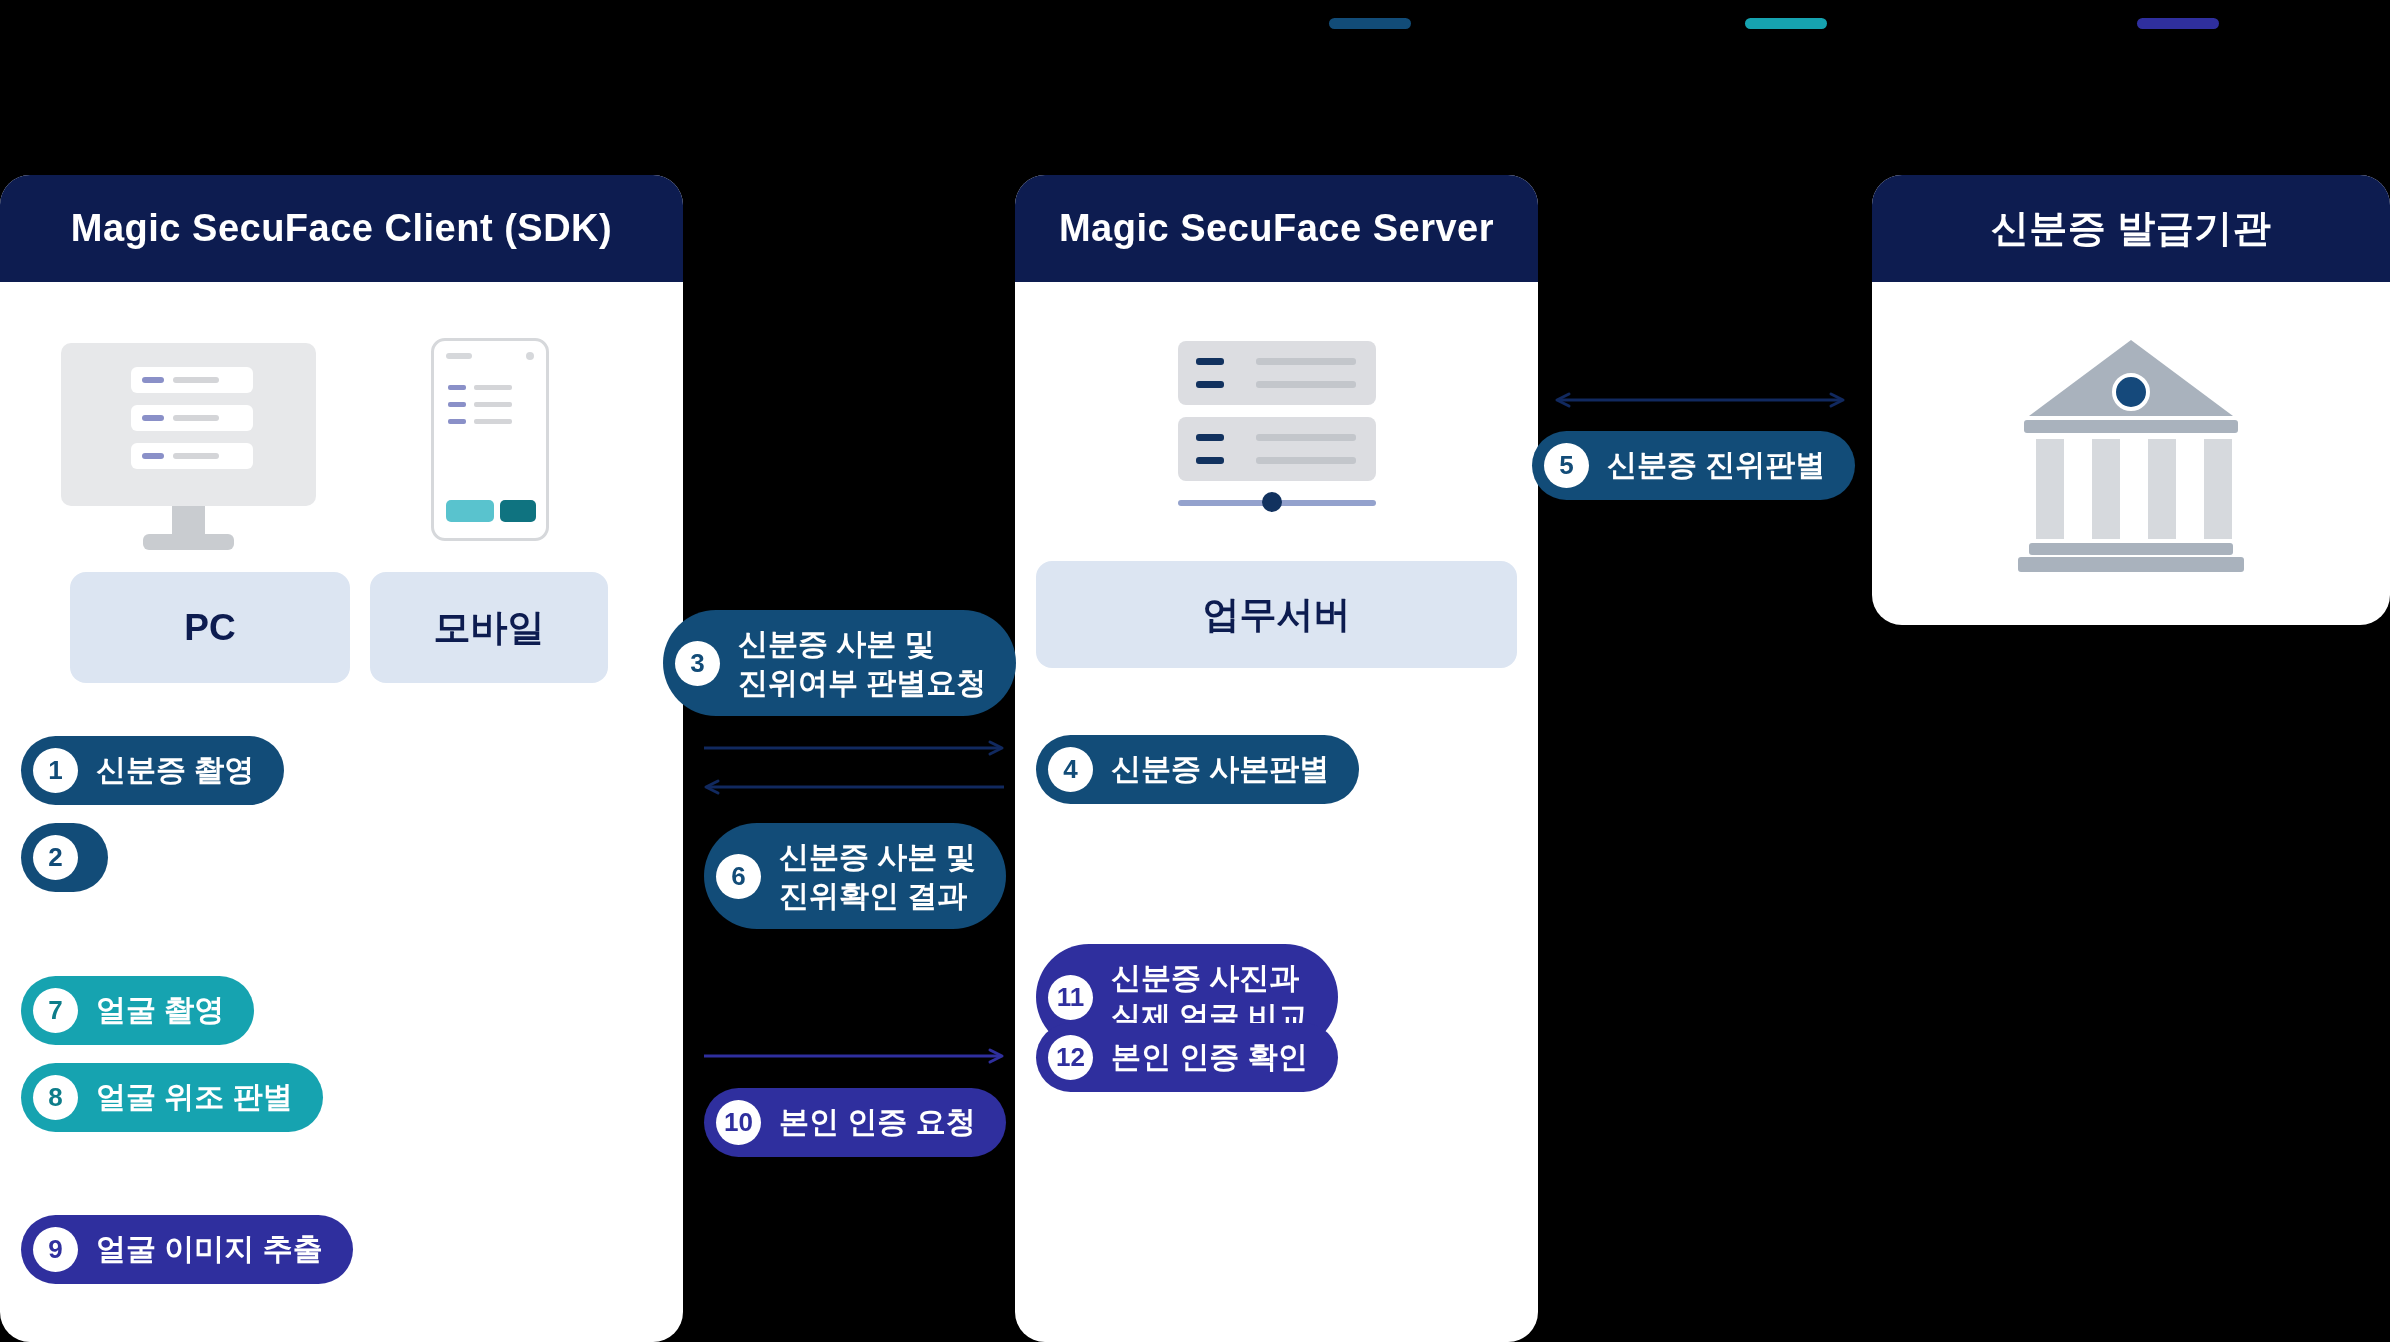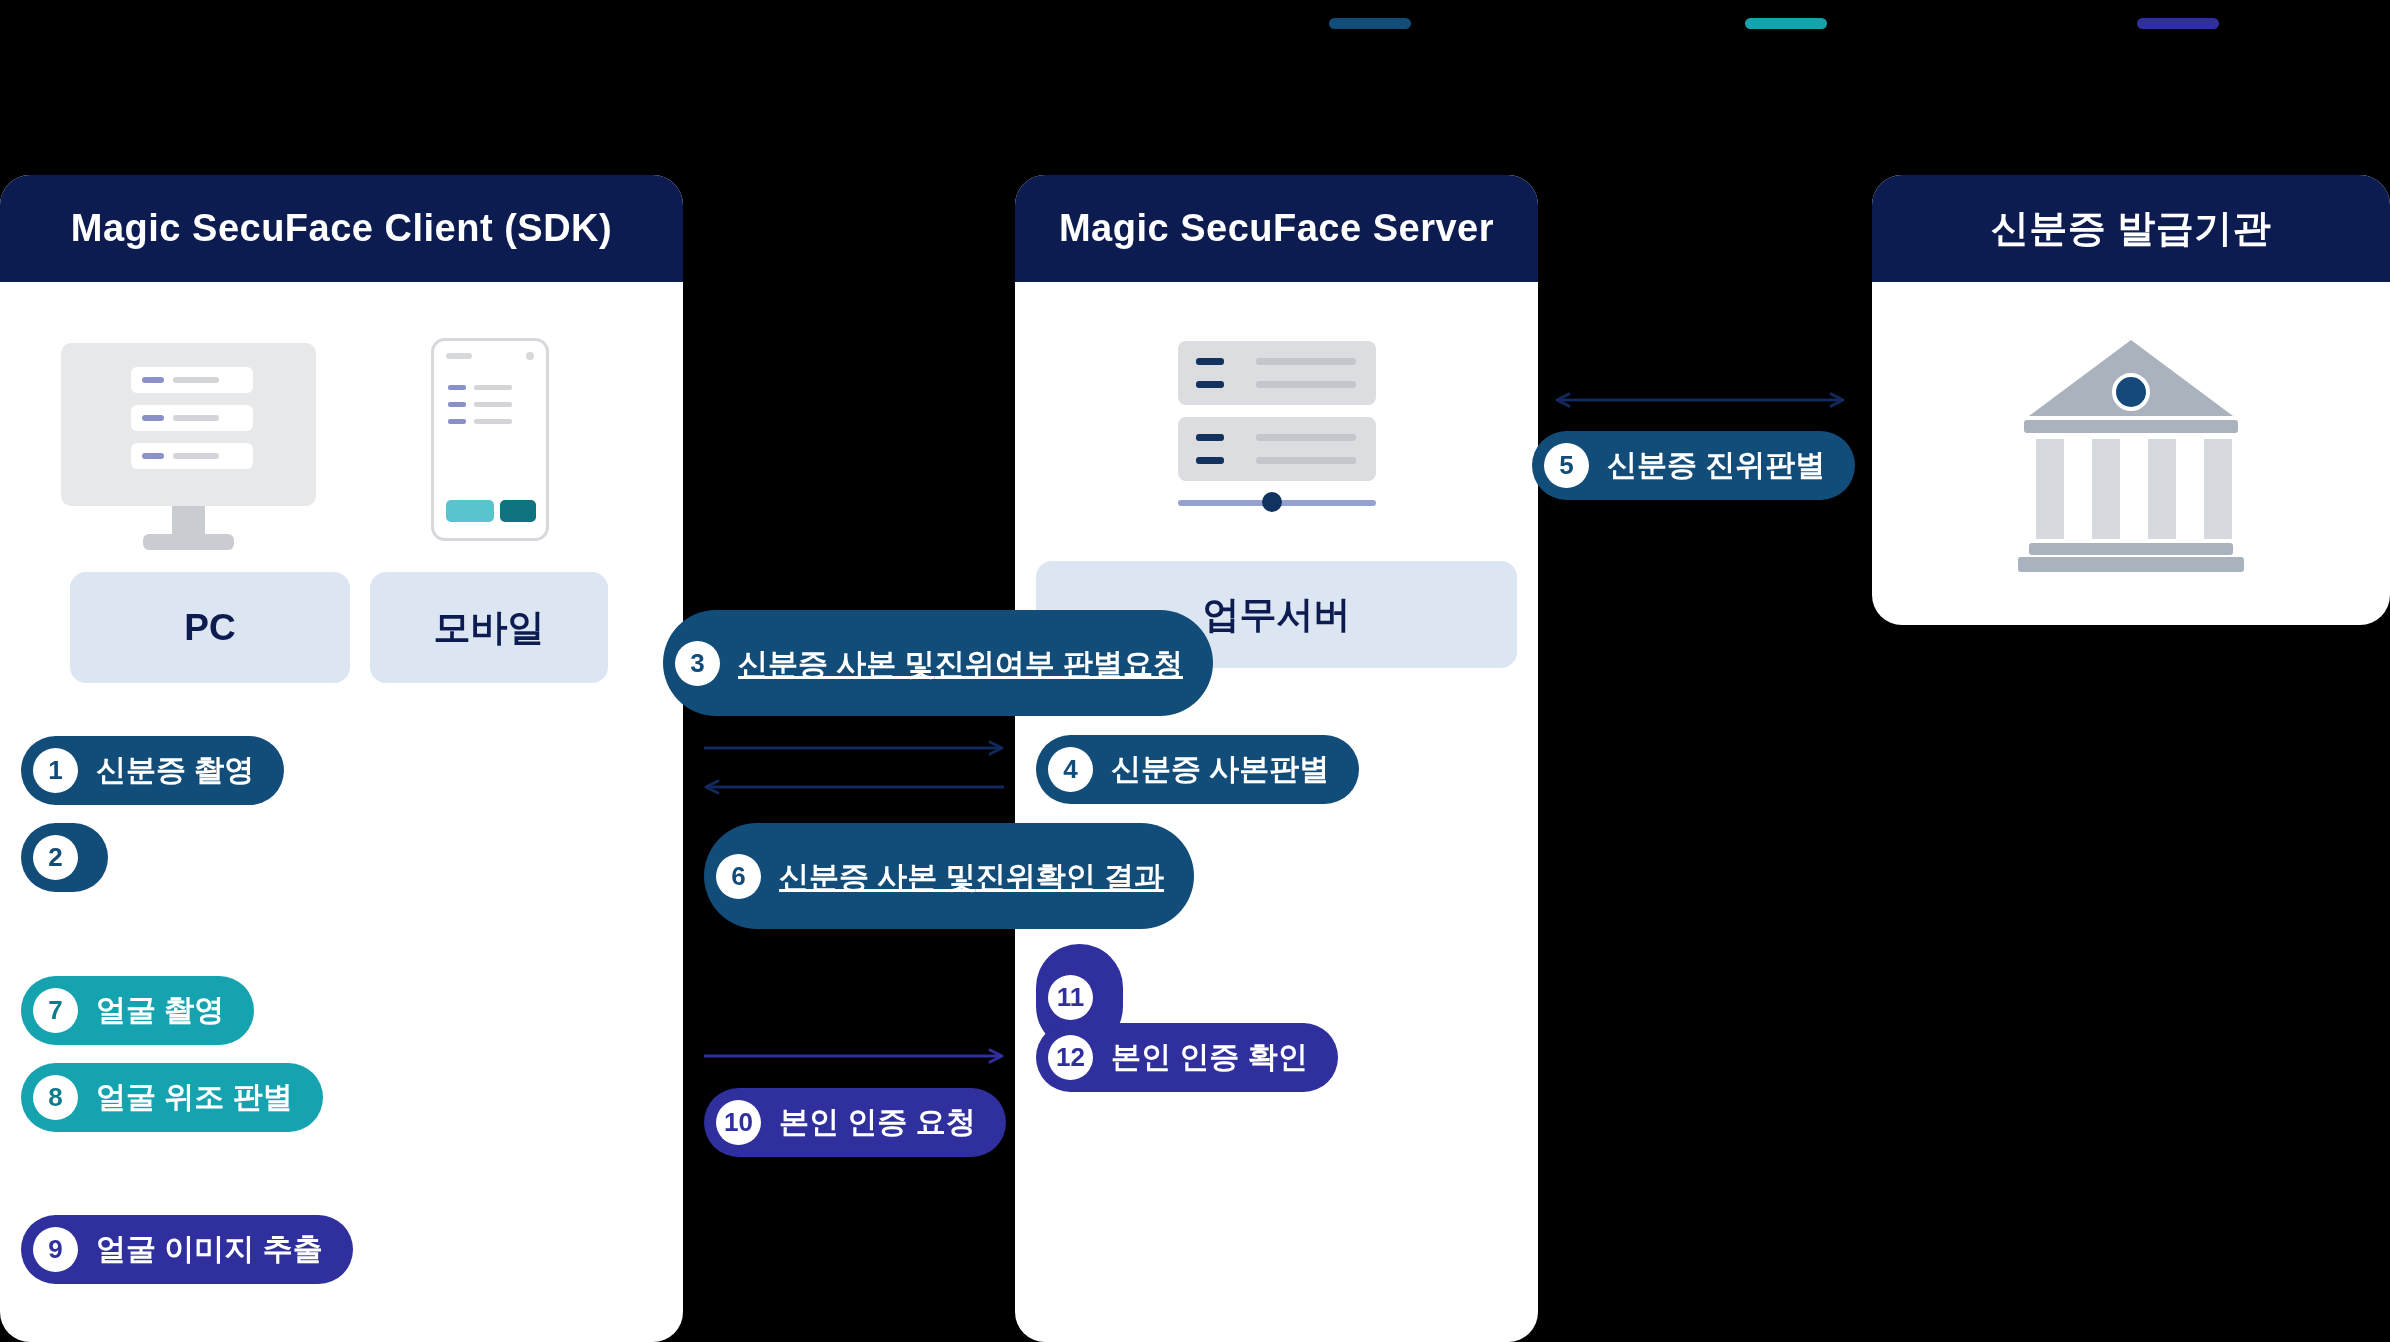--- a/index.html
+++ b/index.html
@@ -25,21 +25,21 @@
 
   
   .pill{position:absolute;display:flex;align-items:center;height:69px;border-radius:40px;color:#fff;
         padding:0 30px 0 12px;gap:18px;font-size:30px;font-weight:700;white-space:nowrap;box-sizing:border-box;}
   .pill.two{height:106px;border-radius:53px;}
   .pill-num{flex:0 0 auto;width:45px;height:45px;border-radius:50%;background:#fff;display:flex;
             align-items:center;justify-content:center;font-size:26px;font-weight:700;}
   .bg-blue .pill-num{color:#124c78;}
   .bg-teal .pill-num{color:#0e7d8a;}
   .bg-indigo .pill-num{color:#2f2f9e;}
-  .lines{display:flex;flex-direction:row;line-height:39px;text-decoration:underline;}
+  .lines{display:flex;flex-direction:column;line-height:39px;}
 
   
   .monitor-screen{position:absolute;left:61px;top:343px;width:255px;height:163px;background:#e7e8ea;border-radius:10px;}
   .screen-card{position:absolute;left:70px;width:122px;height:26px;background:#fff;border-radius:6px;
                display:flex;align-items:center;gap:9px;padding-left:11px;box-sizing:border-box;}
   .dash-indigo{width:22px;height:6px;border-radius:3px;background:#8a90c8;}
   .dash-gray{width:46px;height:6px;border-radius:3px;background:#d4d5d8;}
   .monitor-neck{position:absolute;left:172px;top:506px;width:33px;height:28px;background:#c9ccd0;}
   .monitor-base{position:absolute;left:143px;top:534px;width:91px;height:16px;background:#c9ccd0;border-radius:6px;}
 
@@ -176,20 +176,24 @@
 
 <div class="device-box" style="left:1036px;top:561px;width:481px;height:107px">업무서버</div>
 
 <div class="pill bg-blue" style="left:1036px;top:735px">
   <span class="pill-num">4</span>
   <span>신분증 사본판별</span>
 </div>
 
 <div class="pill two bg-indigo" style="left:1036px;top:944px">
   <span class="pill-num">11</span>
+  <span class="lines">
+    <span>신분증 사진과</span>
+    <span>실제 얼굴 비교</span>
+  </span>
 </div>
 
 <div class="pill bg-indigo" style="left:1036px;top:1023px">
   <span class="pill-num">12</span>
   <span>본인 인증 확인</span>
 </div>
 
 <div class="bank">
   <div class="bank-roof"></div>
   <div class="bank-dot"></div>

